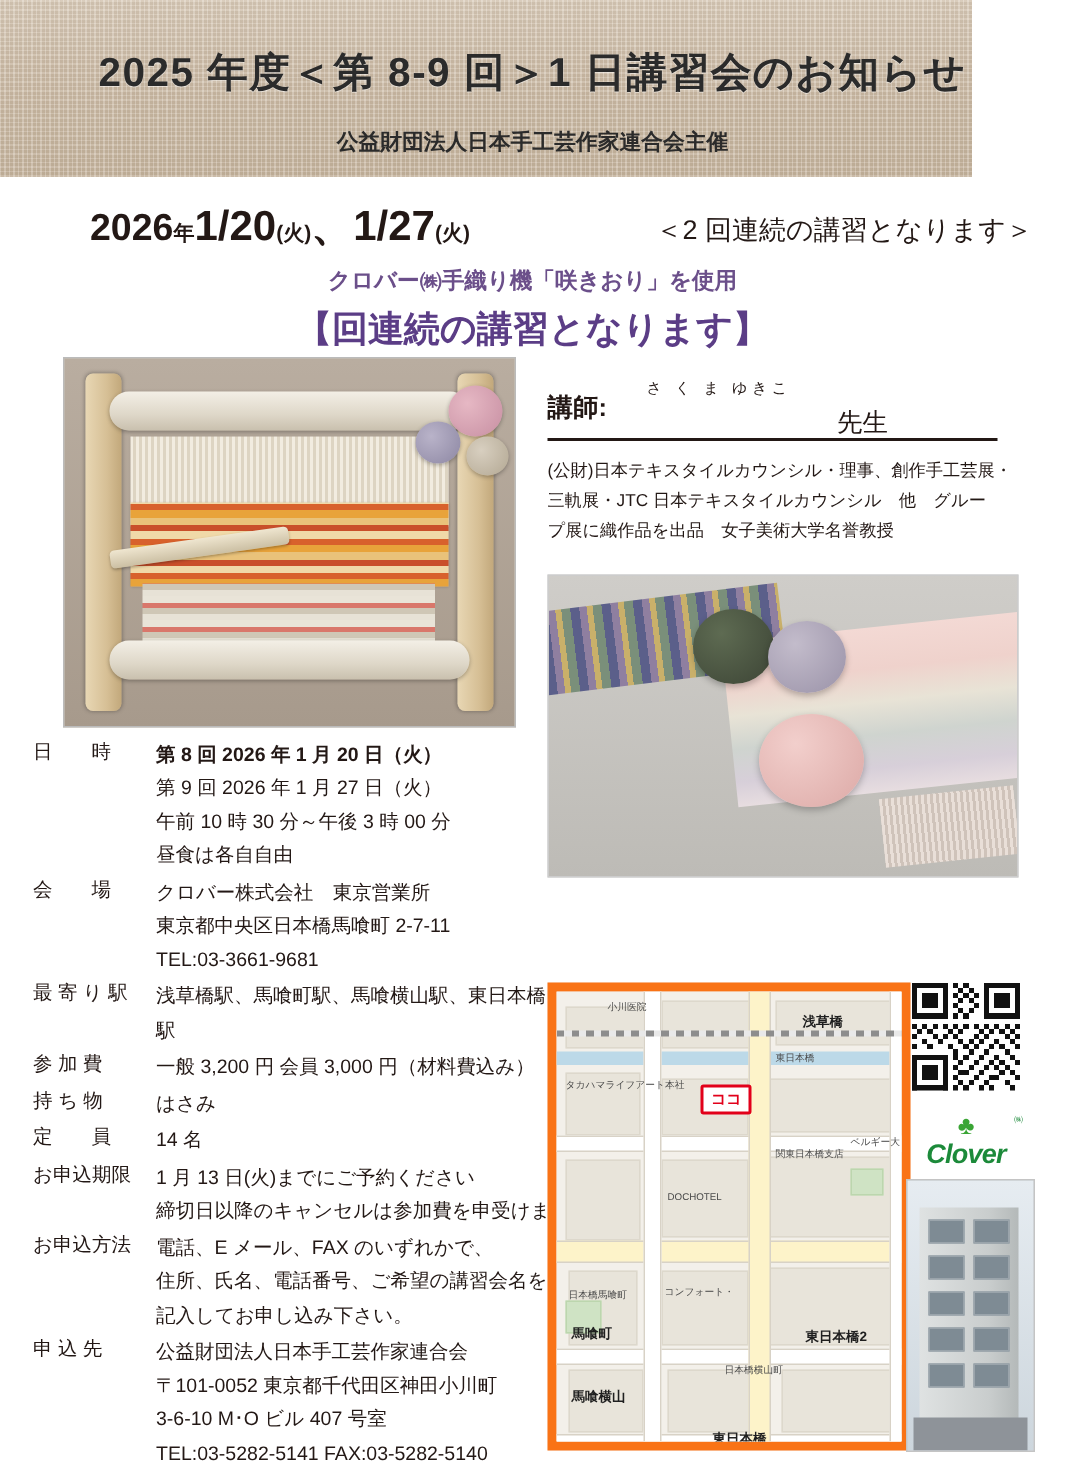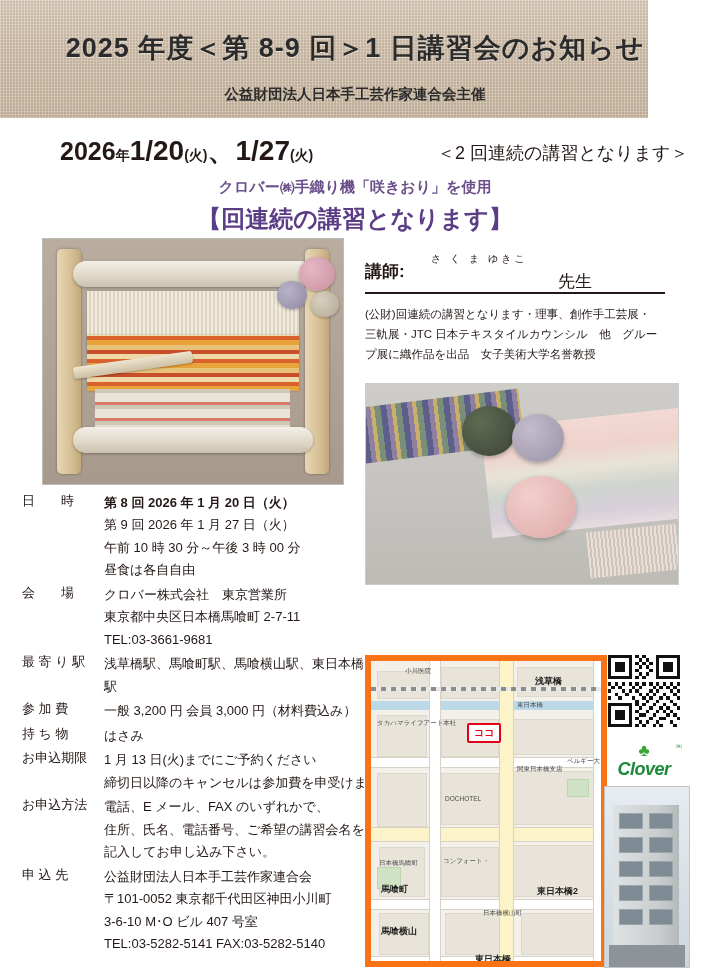--- a/index.html
+++ b/index.html
@@ -469,21 +469,21 @@
     <div class="yarn-ball yarn-c"></div>
   </div>
 
   <div class="inst-row">
     <div class="inst-label">講師:</div>
     <div class="inst-furigana">さ く ま ゆきこ</div>
     <div class="inst-suffix">先生</div>
   </div>
   <div class="inst-rule"></div>
   <div class="inst-bio">
-    <div class="line">(公財)回連続の講習となります・理事、創作手工芸展・</div>
+    <div class="line">(公財)日本テキスタイルカウンシル・理事、創作手工芸展・</div>
     <div class="line">三軌展・JTC 日本テキスタイルカウンシル　他　グルー</div>
     <div class="line">プ展に織作品を出品　女子美術大学名誉教授</div>
   </div>
 
   <div class="scarf-photo">
     <div class="scarf-bg"></div>
     <div class="scarf-strip-a"></div>
     <div class="scarf-strip-b"></div>
     <div class="scarf-fringe"></div>
     <div class="yarn-dark"></div>
@@ -511,20 +511,23 @@
     </div>
 
     <div class="d-row">
       <span class="d-label">参 加 費</span><span class="d-val"><span class="line">一般 3,200 円 会員 3,000 円（材料費込み）</span></span>
     </div>
 
     <div class="d-row">
       <span class="d-label">持 ち 物</span><span class="d-val"><span class="line">はさみ</span></span>
     </div>
 
+    <div class="d-row">
+      <span class="d-label">定　　員</span><span class="d-val"><span class="line">14 名</span></span>
+    </div>
 
     <div class="d-row">
       <span class="d-label">お申込期限</span><span class="d-val"><span class="line">1 月 13 日(火)までにご予約ください</span></span>
       <span class="d-cont line">締切日以降のキャンセルは参加費を申受けます</span>
     </div>
 
     <div class="d-row">
       <span class="d-label">お申込方法</span><span class="d-val"><span class="line">電話、E メール、FAX のいずれかで、</span></span>
       <span class="d-cont line">住所、氏名、電話番号、ご希望の講習会名を</span>
       <span class="d-cont line">記入してお申し込み下さい。</span>

